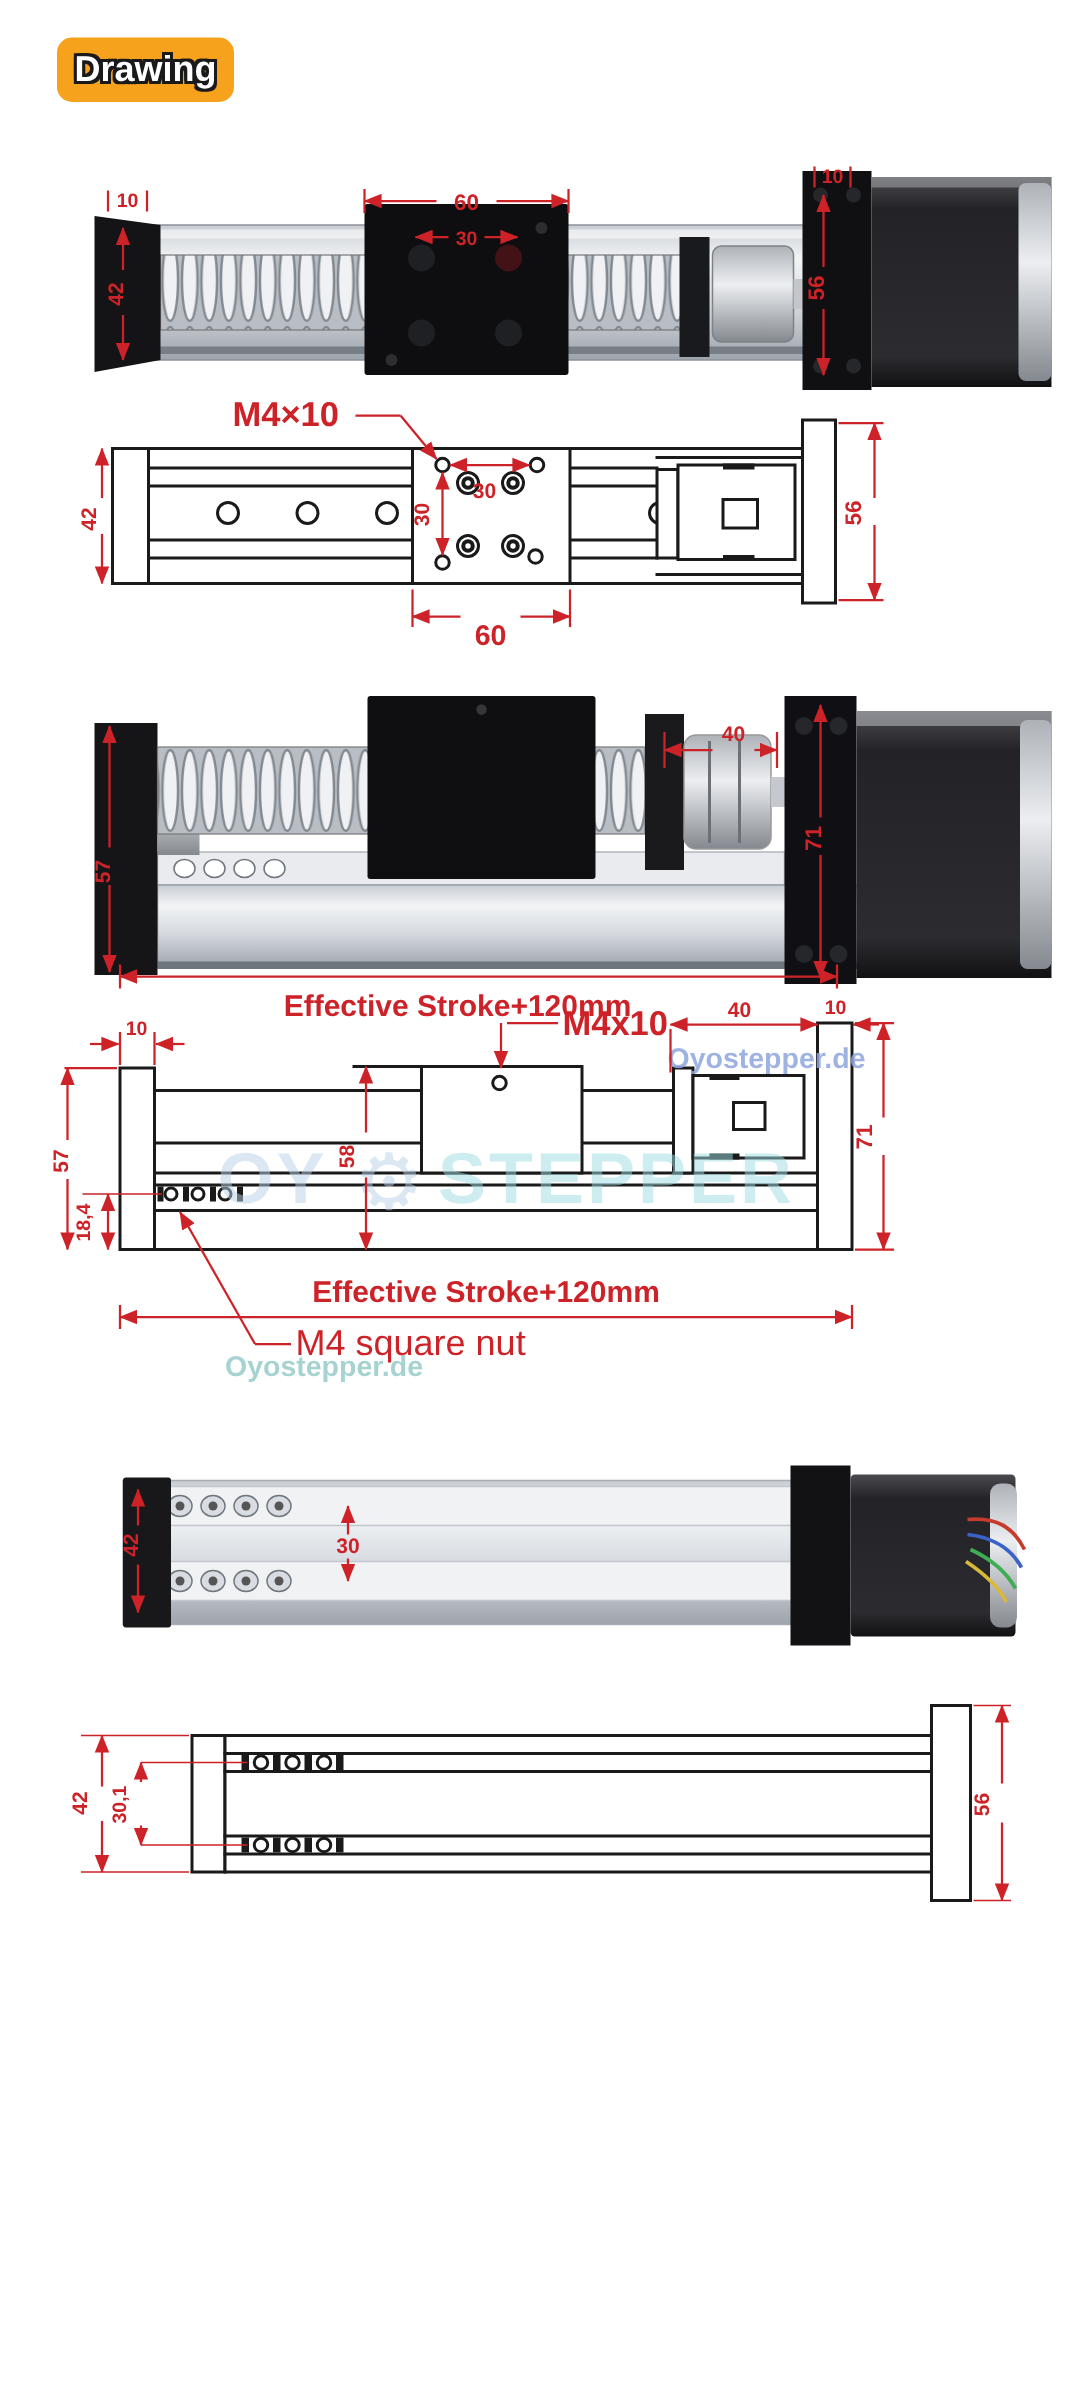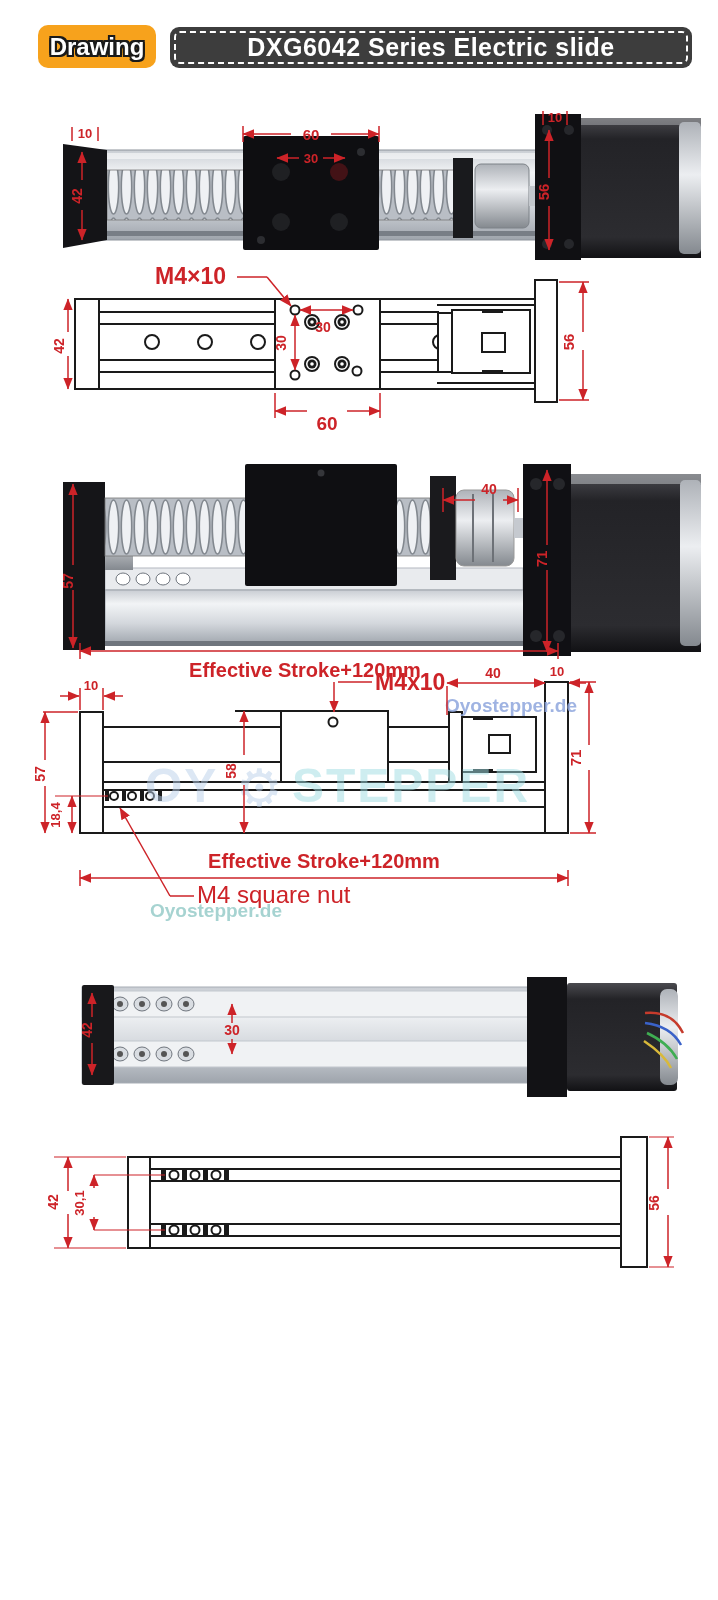--- a/index.html
+++ b/index.html
@@ -63,25 +63,20 @@
       <pattern id="coil" width="13" height="58" patternUnits="userSpaceOnUse">
         <rect width="13" height="58" fill="#b9bec5"></rect>
         <ellipse cx="6.5" cy="29" rx="5.2" ry="27" fill="#eff1f4" stroke="#82888f" stroke-width="1.6"></ellipse>
       </pattern>
     </defs>
   </svg>
 
   <div class="badge">
     <span>Drawing</span>
   </div>
-  <div class="banner">
-    <div class="inner">
-        <span>DXG6042 Series Electric slide</span>
-      </div>
-  </div>
 
   <svg style="left:55px;top:100px" width="650" height="160" viewBox="0 0 650 160">
     <g>
       <rect x="40" y="50" width="460" height="90" fill="url(#gAl)" stroke="#8d939b"></rect>
       <rect x="40" y="53" width="460" height="6" fill="#ffffff" opacity=".55"></rect>
       <rect x="40" y="131" width="460" height="5" fill="#787e86"></rect>
     </g>
     <g>
       <rect x="52" y="70" width="170" height="50" fill="url(#coil)" stroke="#777" stroke-width=".8"></rect>
       <rect x="318" y="70" width="92" height="50" fill="url(#coil)" stroke="#777" stroke-width=".8"></rect>

